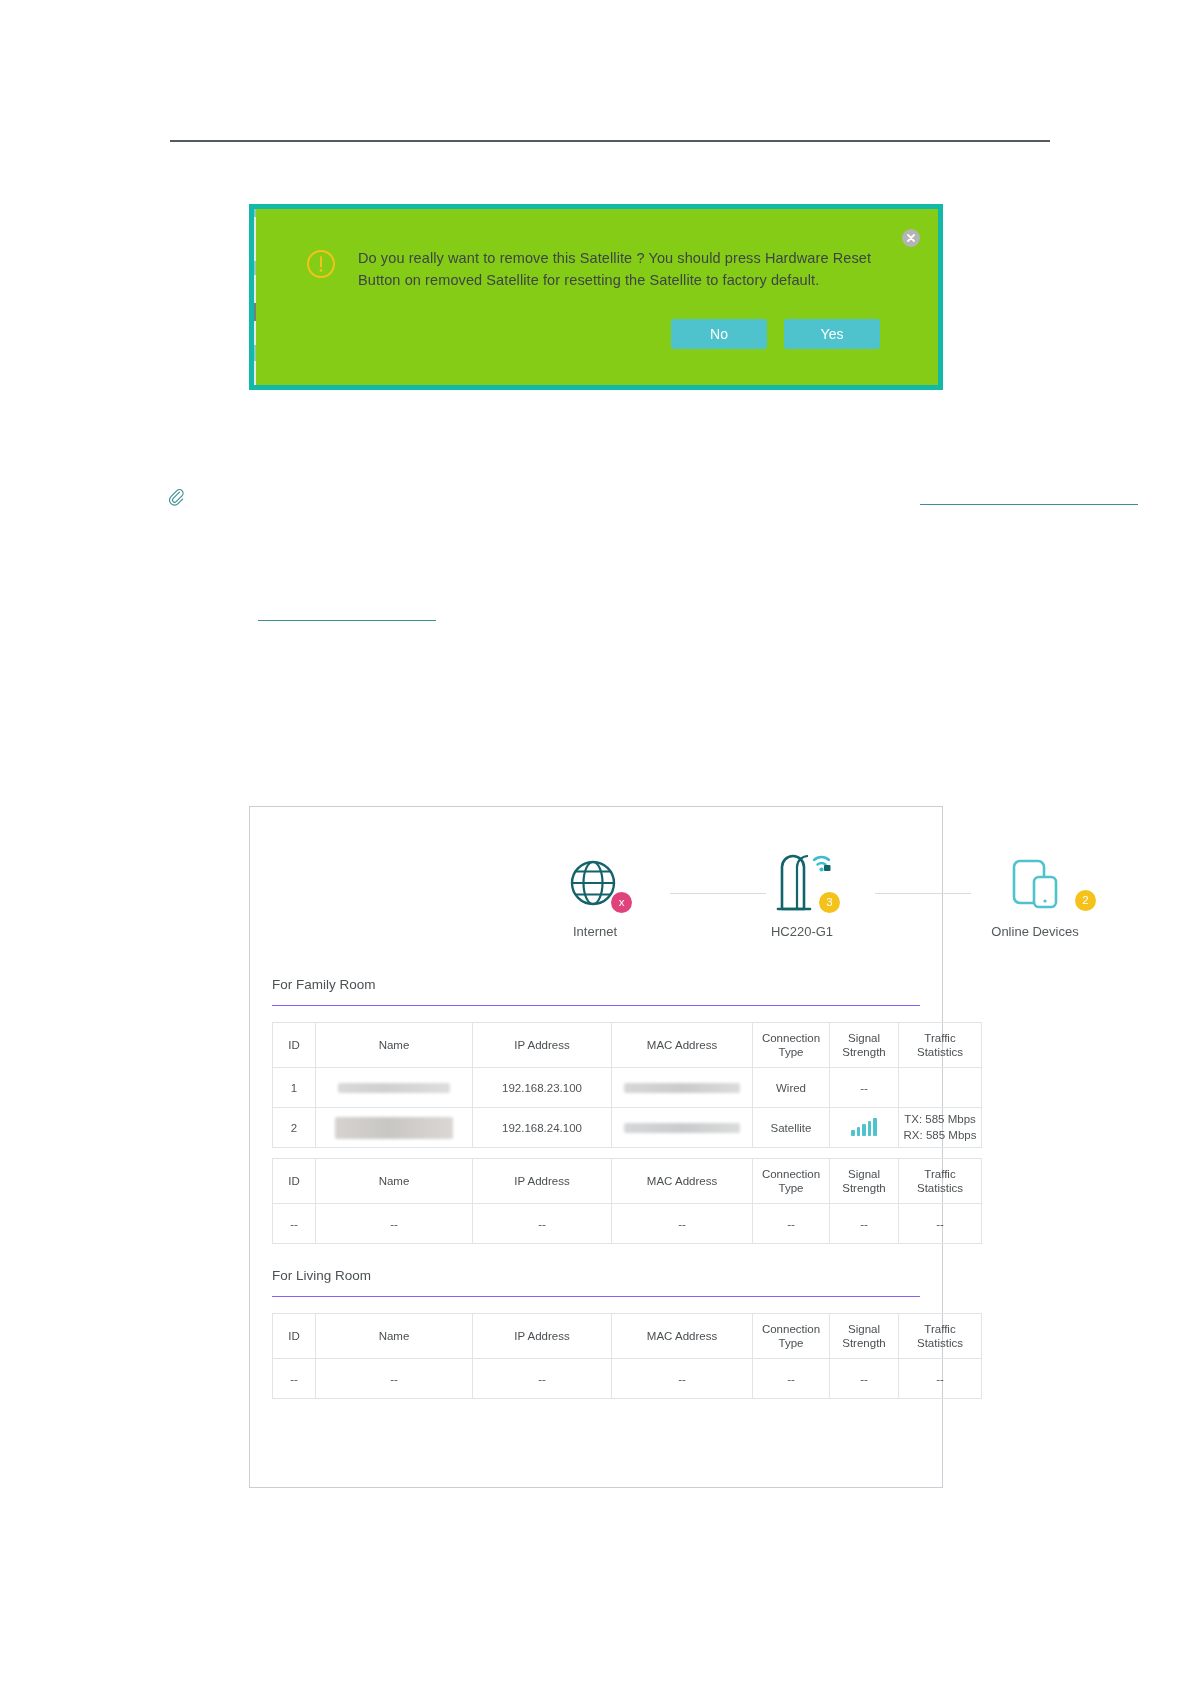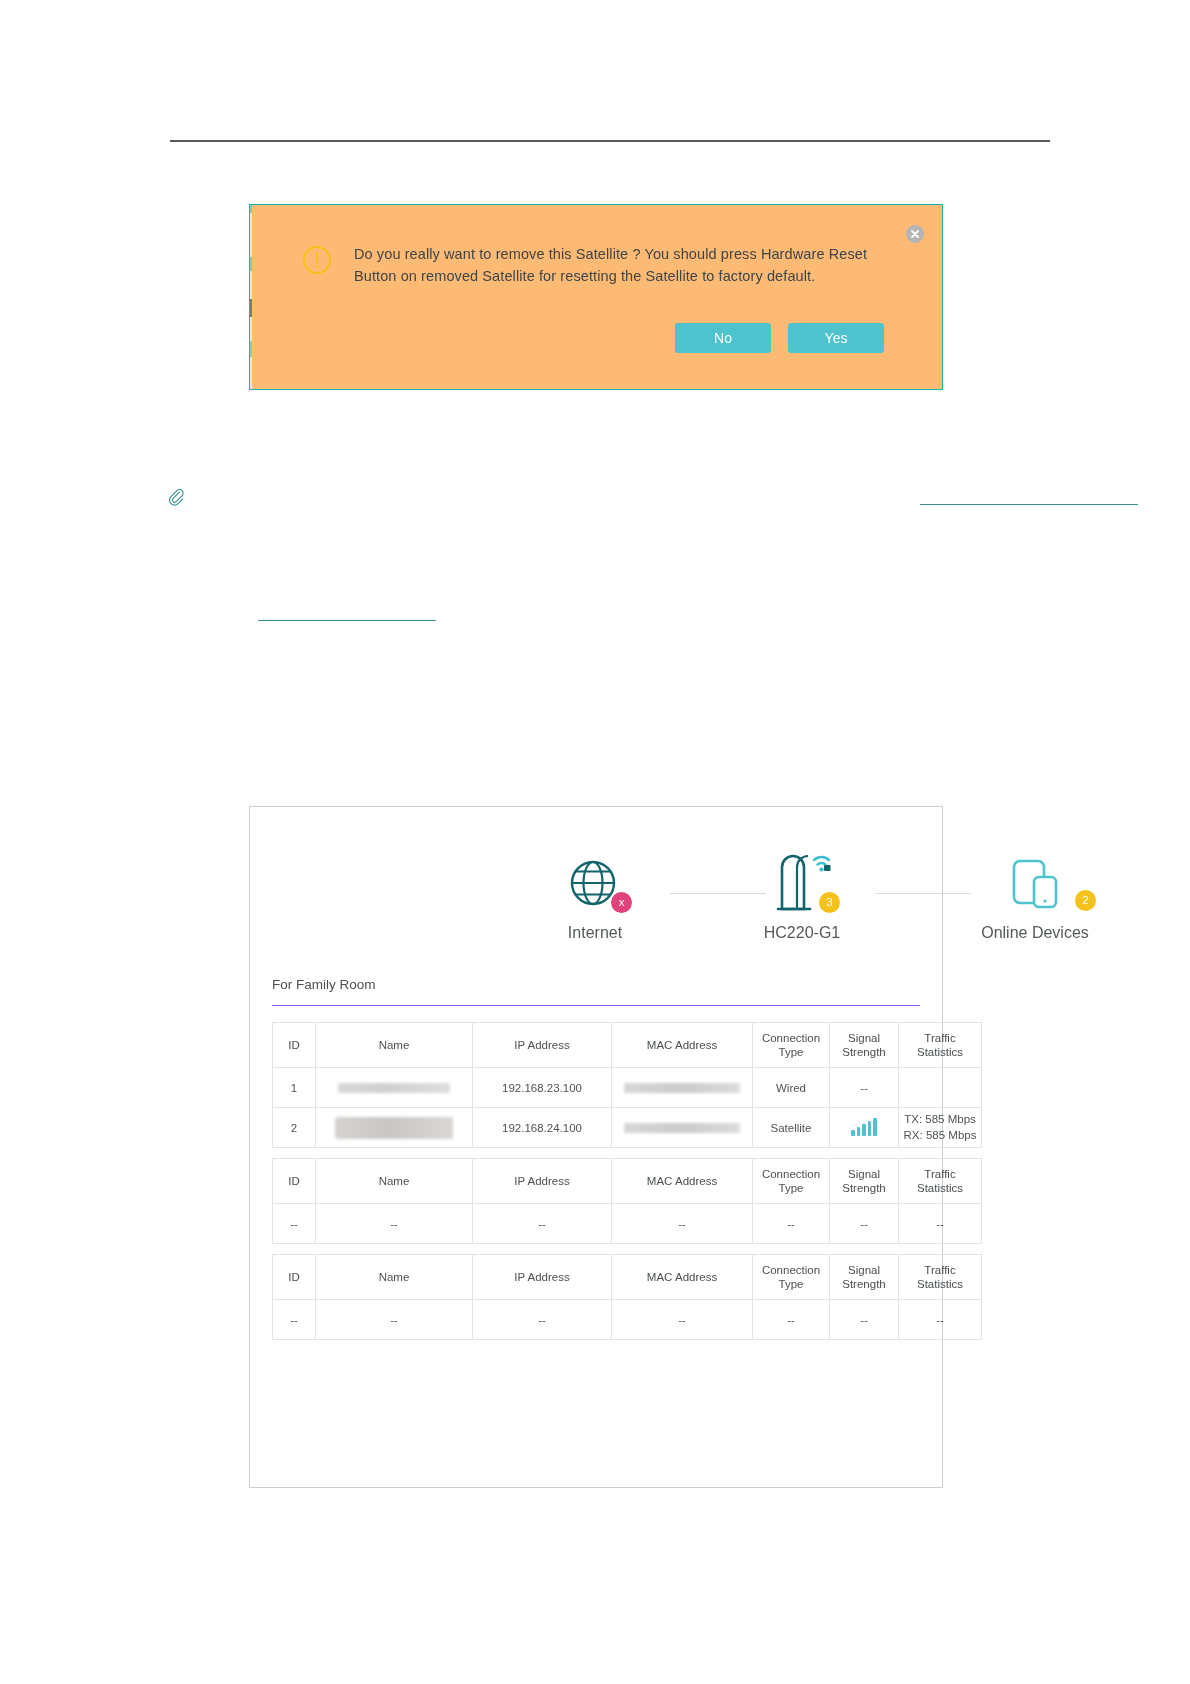--- a/index.html
+++ b/index.html
@@ -26,22 +26,22 @@
     border-top: 2px solid #555b5e;
   }
 
   
   .dialog {
     position: absolute;
     left: 249px;
     top: 204px;
     width: 694px;
     height: 186px;
-    background: #fdba74;
-    border: 1px solid #14b8a6;
+    background: #84cc16;
+    border: 5px solid #14b8a6;
     box-sizing: border-box;
   }
   .dialog-left-accent {
     position: absolute;
     left: 0;
     top: 0;
     width: 2px;
     height: 100%;
     background: linear-gradient(to bottom,
       #7fc9bf 0px, #7fc9bf 8px,
@@ -172,21 +172,21 @@
   .node-devices  { left: 710px; }
   .node-graphic {
     height: 74px;
     position: relative;
     display: flex;
     align-items: flex-end;
     justify-content: center;
   }
   .node-label {
     margin-top: 9px;
-    font-size: 16px;
+    font-size: 13px;
     color: #54595c;
   }
   .badge {
     position: absolute;
     width: 21px;
     height: 21px;
     border-radius: 50%;
     color: #ffffff;
     font-size: 11.5px;
     line-height: 21px;
@@ -415,20 +415,21 @@
               <td>--</td>
               <td>--</td>
               <td>--</td>
               <td>--</td>
             </tr>
           </tbody>
         </table>
       </div>
       <div class="spacer-10"></div>
       <div class="section">
+        <div class="section-title">For Living Room</div>
         <table class="dev-table">
           <thead>
             <tr>
               <th class="col-id">ID</th>
               <th class="col-name">Name</th>
               <th class="col-ip">IP Address</th>
               <th class="col-mac">MAC Address</th>
               <th class="col-ct">Connection Type</th>
               <th class="col-ss">Signal Strength</th>
               <th class="col-ts">Traffic Statistics</th>

